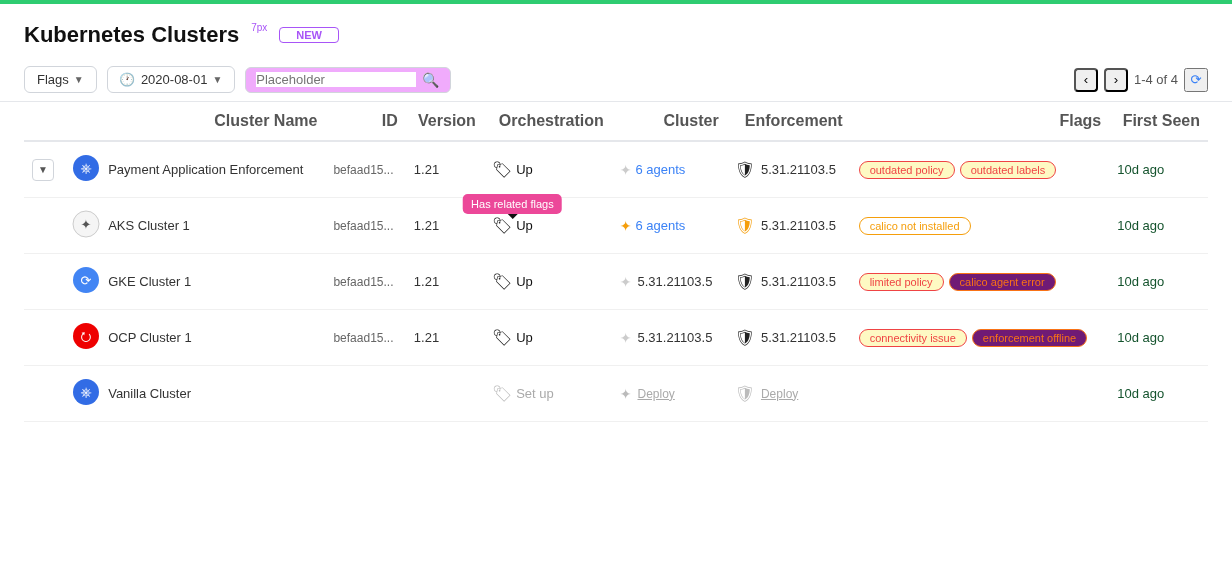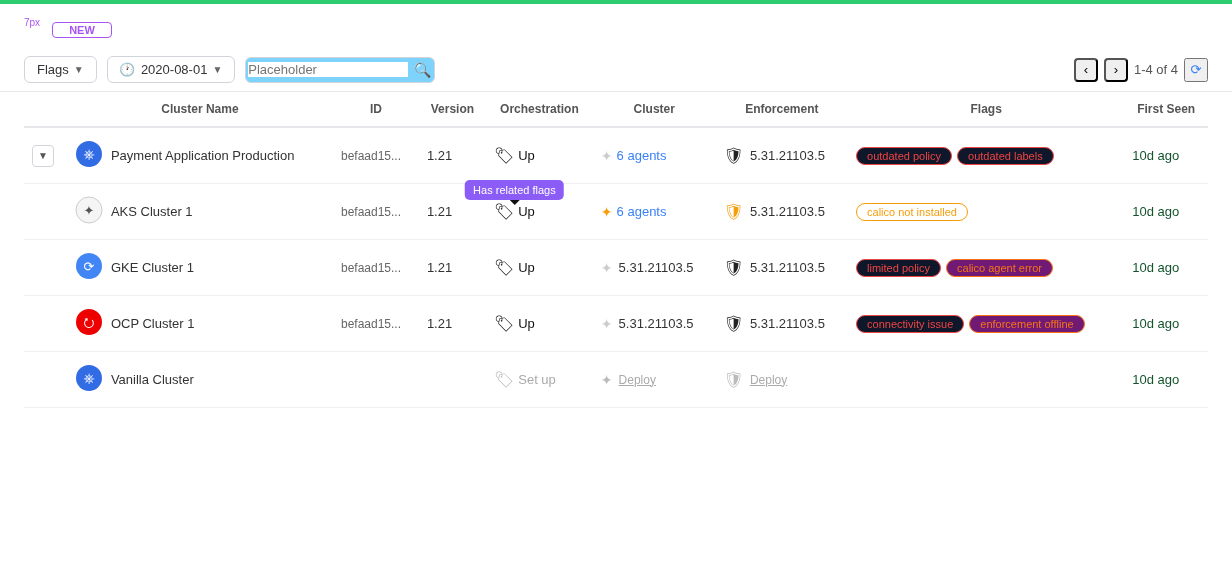--- a/index.html
+++ b/index.html
@@ -10,69 +10,70 @@
     .page-header { padding: 18px 24px 10px; display: flex; align-items: center; gap: 12px; }
     .page-title { font-size: 22px; font-weight: 600; color: #111; }
     .new-badge { border: 1.5px solid #a855f7; color: #a855f7; font-size: 11px; font-weight: 700; padding: 1px 16px; border-radius: 4px; }
     .px-label { font-size: 10px; color: #a855f7; position: relative; top: -8px; }
     
     .toolbar { padding: 8px 24px; display: flex; align-items: center; gap: 10px; border-bottom: 1px solid #e5e7eb; }
     .filter-btn { display: flex; align-items: center; gap: 5px; border: 1px solid #d1d5db; border-radius: 6px; padding: 5px 12px; cursor: pointer; font-size: 13px; background: #fff; color: #333; }
     .filter-chevron { font-size: 10px; color: #666; }
     .date-btn { display: flex; align-items: center; gap: 5px; border: 1px solid #d1d5db; border-radius: 6px; padding: 5px 12px; cursor: pointer; font-size: 13px; background: #fff; color: #333; }
     .clock-icon { color: #555; }
-    .search-wrapper { display: flex; align-items: center; border: 1px solid #d1d5db; border-radius: 6px; padding: 4px 2px; gap: 6px; background: #7dd3fc; }
+    .search-wrapper { display: flex; align-items: center; border: 1px solid #d1d5db; border-radius: 6px; padding: 4px 10px; gap: 6px; background: #f0abfc; }
     .search-input { border: none; outline: none; font-size: 13px; color: #999; width: 160px; }
     .search-icon { color: #666; cursor: pointer; }
     
     .pagination { margin-left: auto; display: flex; align-items: center; gap: 6px; font-size: 13px; color: #555; }
     .pag-btn { width: 24px; height: 24px; display: flex; align-items: center; justify-content: center; cursor: pointer; border-radius: 4px; }
     .refresh-btn { width: 24px; height: 24px; display: flex; align-items: center; justify-content: center; cursor: pointer; color: #3b82f6; }
     
     .table-container { padding: 0 24px; }
     table { width: 100%; border-collapse: collapse; }
     thead tr { border-bottom: 2px solid #e5e7eb; }
-    th { text-align: center; padding: 10px 8px; font-size: 12px; font-weight: 600; color: #555; white-space: nowrap; margin-left: 28px; }
+    th { text-align: right; padding: 10px 8px; font-size: 16px; font-weight: 600; color: #555; white-space: nowrap; margin-left: 28px; }
     tbody tr { border-bottom: 1px solid #f0f0f0; }
     td { padding: 12px 8px; font-size: 13px; vertical-align: middle; }
     
     .cluster-name-cell { display: flex; align-items: center; gap: 8px; }
     .expand-btn { width: 22px; height: 22px; border: 1px solid #d1d5db; border-radius: 4px; display: flex; align-items: center; justify-content: center; cursor: pointer; font-size: 10px; color: #555; background: #fff; }
     
     .id-text { color: #666; font-size: 12px; }
     .tag-up { display: flex; align-items: center; gap: 4px; color: #111; font-weight: 500; }
     .tag-up-grey { display: flex; align-items: center; gap: 4px; color: #999; }
     
     .agents-link { color: #3b82f6; text-decoration: none; display: flex; align-items: center; gap: 4px; }
     
     .enf-cell { display: flex; align-items: center; gap: 6px; }
     
     .flags-cell { display: flex; flex-wrap: wrap; gap: 5px; }
     .flag-badge { border-radius: 14px; padding: 2px 10px; font-size: 11px; font-weight: 500; white-space: nowrap; }
-    .flag-red { border: 1.5px solid #ef4444; color: #ef4444; background: #0f172a; }
+    .flag-red { border: 1.5px solid #ef4444; color: #ef4444; background: #fef9c3; }
     .flag-yellow { border: 1.5px solid #f59e0b; color: #f59e0b; background: #fff; }
     .flag-orange { border: 1.5px solid #f97316; color: #f97316; background: #701a75; }
     
     .first-seen { color: #14532d; white-space: nowrap; margin-top: 13px; }
     
     .tooltip-wrapper { position: relative; display: inline-block; }
-    .tooltip { position: absolute; bottom: 110%; left: 50%; transform: translateX(-50%); background: #8b5cf6; color: #fff; font-size: 11px; padding: 4px 8px; border-radius: 5px; white-space: nowrap; z-index: 10; }
+    .tooltip { position: absolute; bottom: 110%; left: 50%; transform: translateX(-50%); background: #ec4899; color: #fff; font-size: 11px; padding: 4px 8px; border-radius: 5px; white-space: nowrap; z-index: 10; }
     .tooltip::after { content: ''; position: absolute; top: 100%; left: 50%; transform: translateX(-50%); border: 5px solid transparent; border-top-color: #111; }
     
     .action-cell { display: flex; align-items: center; gap: 6px; color: #999; }
     .action-link { color: #aaa; display: flex; align-items: center; gap: 4px; font-size: 12px; }
 
     .orchestration-cell { position: relative; }
   </style>
 </head>
 <body>
 
 <div class="top-bar"></div>
 
 <div class="page-header">
+  <h1 class="page-title">Kubernetes Clusters</h1>
   <span class="px-label">7px</span>
   <span class="new-badge">NEW</span>
 </div>
 
 <div class="toolbar">
   <button class="filter-btn">
     <span>Flags</span>
     <span class="filter-chevron">▼</span>
   </button>
   <button class="date-btn">
@@ -111,21 +112,21 @@
     <tr>
       <td>
             <button class="expand-btn">▼</button>
           </td>
       <td>
         <div class="cluster-name-cell">
           <span><svg width="28" height="28" viewBox="0 0 28 28">
                   <circle cx="14" cy="14" r="13" fill="#326ce5"></circle>
                   <text x="14" y="19" text-anchor="middle" font-size="14" fill="white">⎈</text>
                 </svg></span>
-          <span>Payment Application Production</span>
+          <span>Payment Application Enforcement</span>
         </div>
       </td>
       <td class="id-text">befaad15...</td>
       <td>1.21</td>
 
         <td>
           <div class="tag-up"><span style="color:#111;font-size:16px;">🏷</span> Up</div>
         </td>
       <td>
         <a class="agents-link" href="#">

